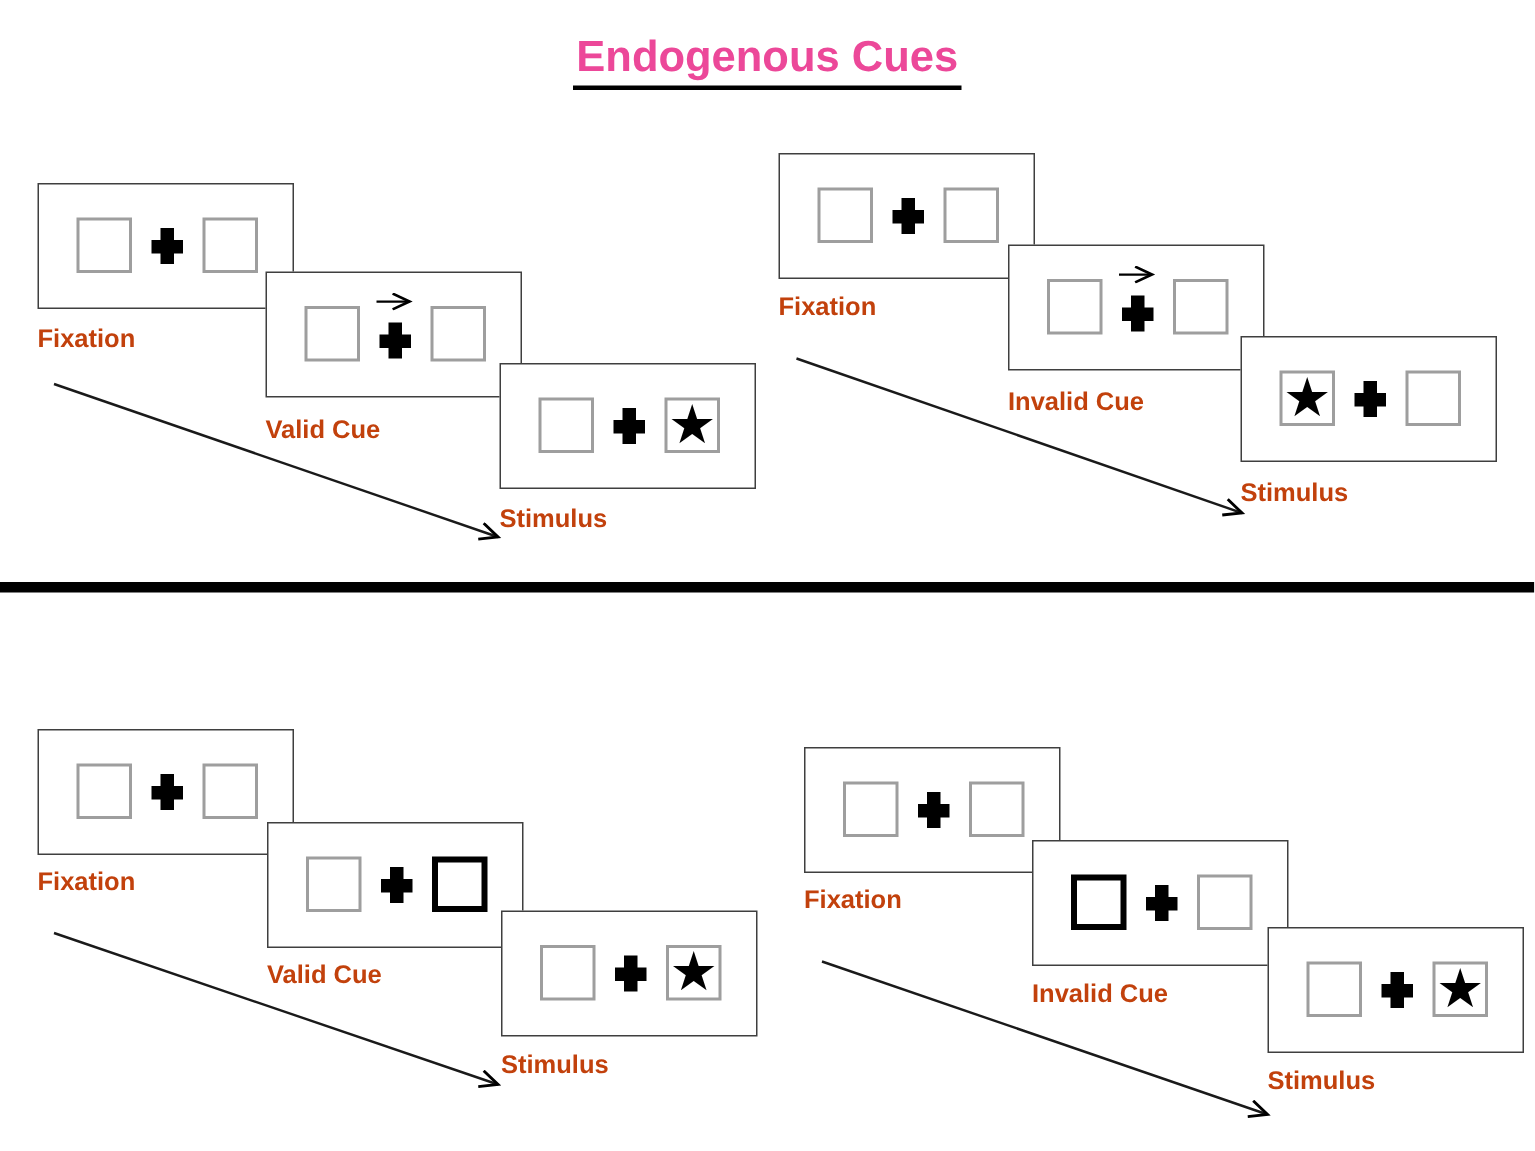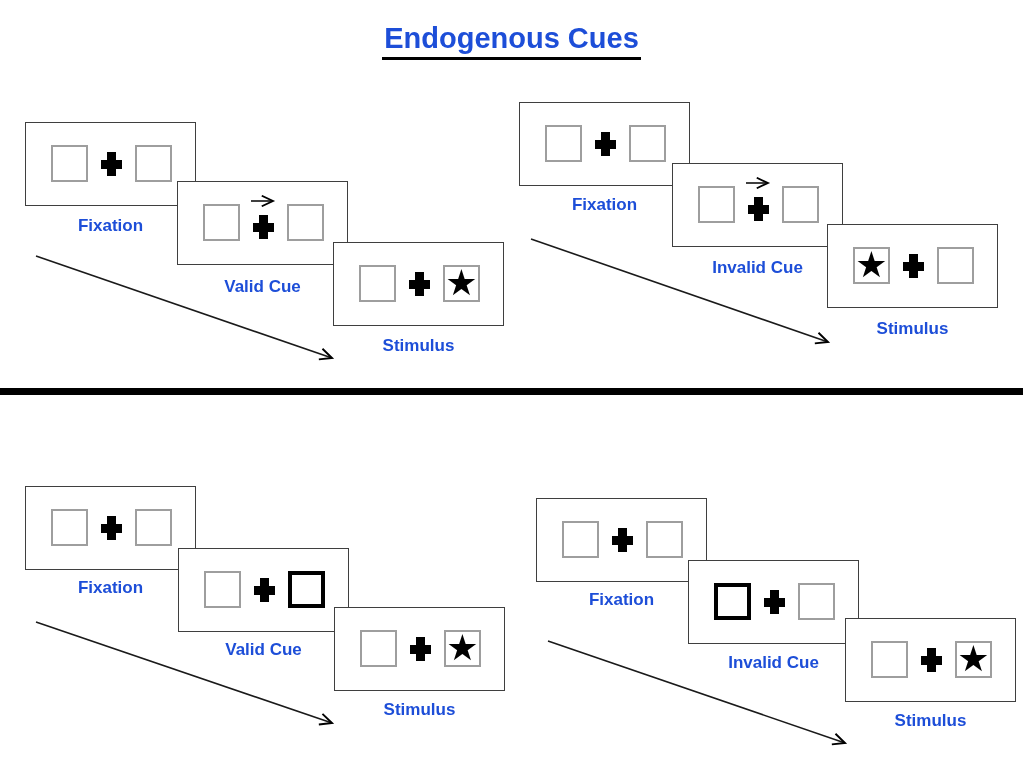--- a/index.html
+++ b/index.html
@@ -2,21 +2,21 @@
 <html><head>
 <meta charset="utf-8">
 <style>
   html,body{margin:0;padding:0;background:#fff;}
   #stage{
     position:relative;width:1023px;height:767px;background:#ffffff;
     font-family:"Liberation Sans",sans-serif;overflow:hidden;
   }
   .section-title{
     position:absolute;left:0;width:100%;text-align:center;
-    font-size:29px;font-weight:bold;color:#1d4ed8;
+    font-size:29px;font-weight:bold;color:#ec4899;
   }
   .section-title span{
     display:inline-block;border-bottom:3px solid #000;padding:0 2px 2px 2px;
   }
   .divider{position:absolute;left:0;top:388px;width:1023px;height:7px;background:#000;}
   .panel{
     position:absolute;width:171px;height:84px;background:#fff;
     border:1.5px solid #3f3f3f;box-sizing:border-box;
   }
   .box{
@@ -29,22 +29,22 @@
   .box.bold{border:4px solid #000;}
   .plus{position:absolute;left:75px;top:29px;width:21px;height:24px;}
   .plus::before{content:"";position:absolute;left:50%;top:0;width:9px;height:100%;
     margin-left:-4.5px;background:#000;}
   .plus::after{content:"";position:absolute;top:50%;left:0;width:100%;height:9px;
     margin-top:-4.5px;background:#000;}
   .cue-arrow{position:absolute;left:71px;top:13px;width:30px;height:12px;}
   .star{font-size:36px;line-height:36px;color:#000;font-weight:normal;
     transform:translateY(-1px);}
   .plabel{
-    position:absolute;width:171px;text-align:center;
-    font-size:17px;font-weight:bold;color:#1d4ed8;white-space:nowrap;
+    position:absolute;width:171px;
+    font-size:17px;font-weight:bold;color:#c2410c;white-space:nowrap;
   }
   .tl-arrow{position:absolute;overflow:visible;}
 </style>
 </head>
 <body>
 
 <div id="stage">
 
   <svg width="0" height="0" style="position:absolute">
     <defs>

